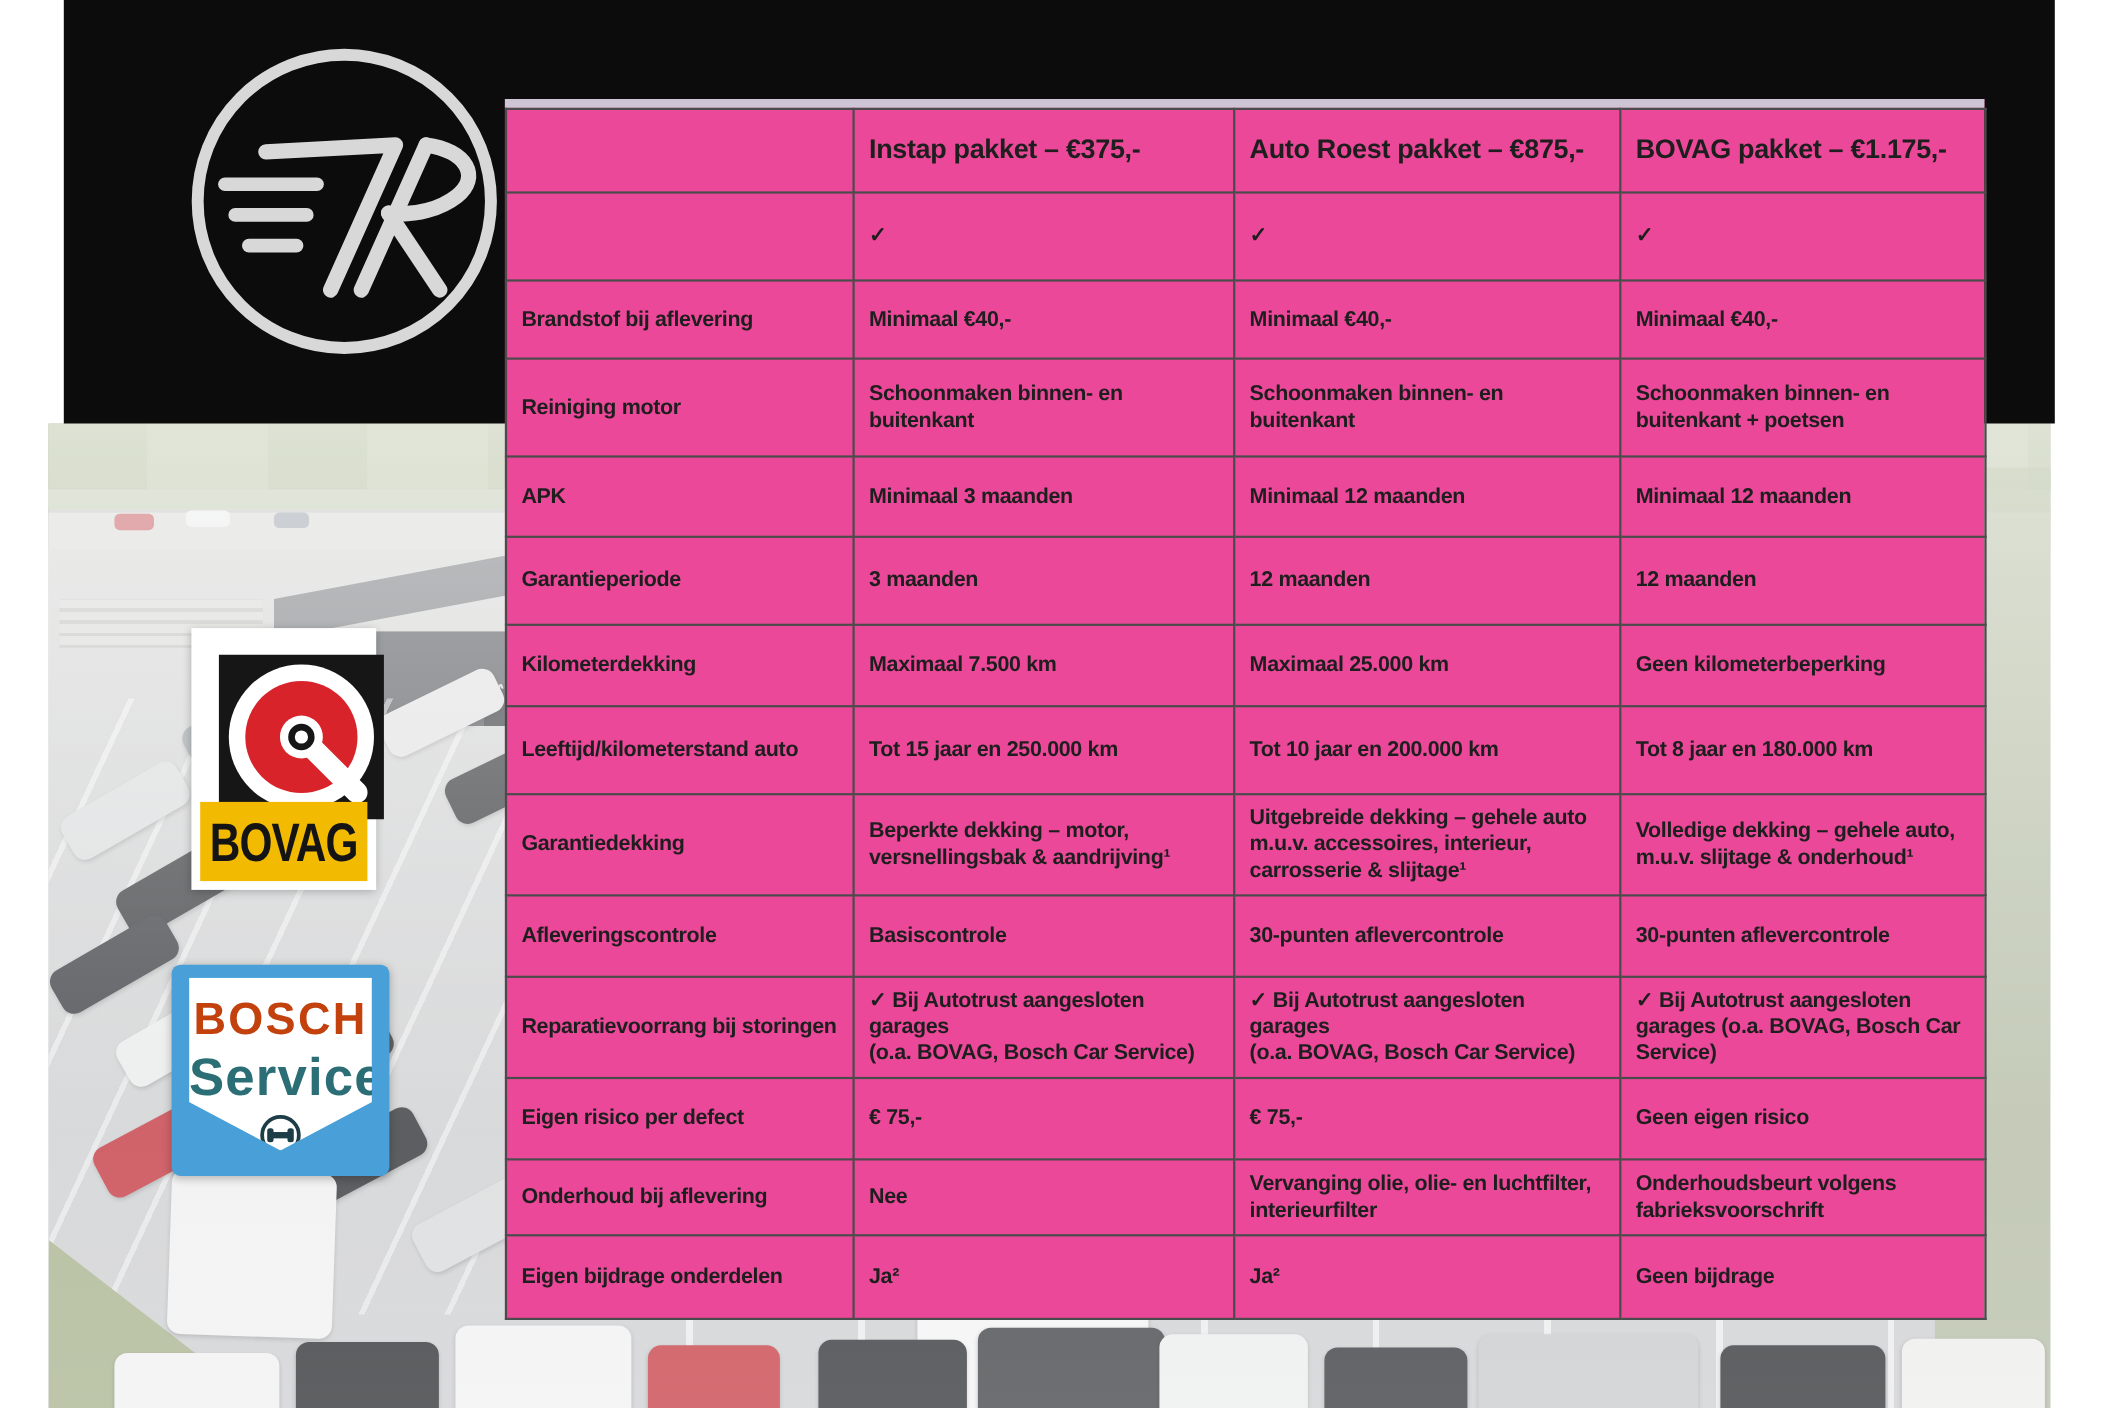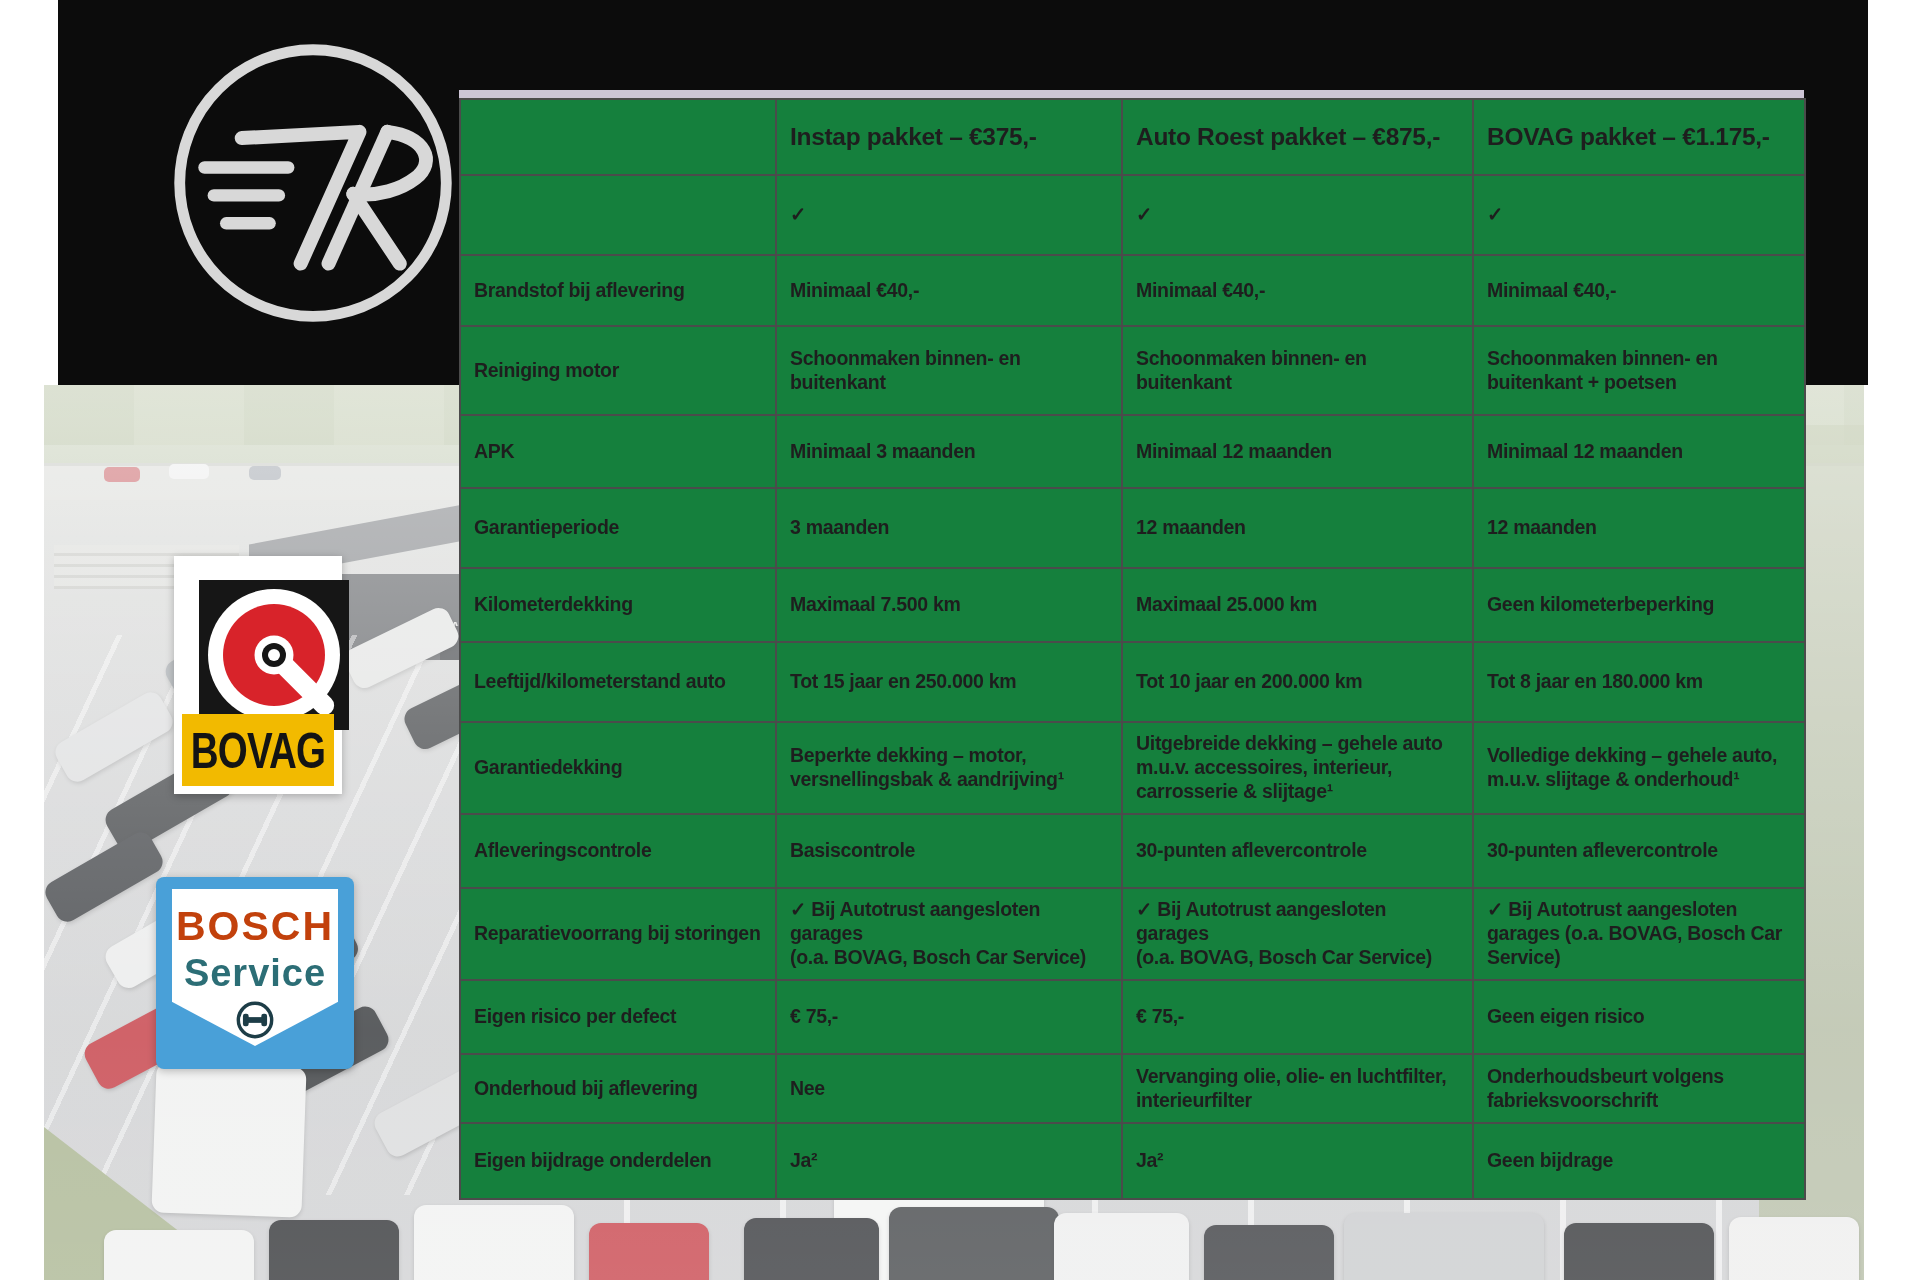--- a/index.html
+++ b/index.html
@@ -36,36 +36,36 @@
   .g1{left:0;top:640px;width:330px;height:255px;clip-path:polygon(0 40%,60% 100%,0 100%);}
   .g2{left:1715px;top:40px;width:105px;height:855px;opacity:.65;}
   .lamp{position:absolute;left:226px;top:560px;width:6px;height:245px;background:#4b4e51;}
   .lamp:before{content:"";position:absolute;left:-7px;top:-6px;width:20px;height:8px;background:#4b4e51;border-radius:3px;}
   .fade{position:absolute;inset:0;background:linear-gradient(180deg,rgba(255,255,255,.55),rgba(255,255,255,.36) 38%,rgba(255,255,255,.22) 72%,rgba(255,255,255,.26));}
 
   
   .rdw{position:absolute;left:55px;top:14px;width:420px;height:130px;}
   .rdw-text{position:absolute;left:172px;top:18px;font-family:"Liberation Serif",serif;
             font-size:74px;color:#161616;letter-spacing:2px;}
-  .bovag{position:absolute;left:130px;top:171px;width:168px;height:238px;background:#ffffff;padding:24px;box-sizing:border-box;
+  .bovag{position:absolute;left:130px;top:186px;width:168px;height:238px;background:#ffffff;padding:24px;box-sizing:border-box;
          box-shadow:0 2px 8px rgba(0,0,0,.25);}
   .bovag-band{position:absolute;left:8px;right:8px;top:158px;bottom:8px;background:#f2ba00;
          display:flex;align-items:center;justify-content:center;}
   .bovag-word{font-size:47px;font-weight:800;color:#141414;letter-spacing:-1px;transform:scale(.82,1.05);white-space:nowrap;}
   .bosch{position:absolute;left:112px;top:492px;width:198px;height:192px;background:#49a0d8;border-radius:8px;
          box-shadow:0 2px 8px rgba(0,0,0,.25);}
   .bosch-white{position:absolute;left:8%;right:8%;top:6%;height:82%;background:#ffffff;
          clip-path:polygon(0 0,100% 0,100% 72%,50% 100%,0 72%);text-align:center;}
   .bosch-line1{margin-top:14px;font-size:41px;font-weight:800;color:#c2410c;letter-spacing:2px;}
-  .bosch-line2{margin-top:2px;font-size:38px;font-weight:bold;color:#2c6e76;letter-spacing:1px;}
+  .bosch-line2{margin-top:2px;font-size:48px;font-weight:bold;color:#2c6e76;letter-spacing:1px;}
   .armature{margin-top:2px;}
 
   
   .table-wrap{position:absolute;left:459px;top:90px;width:1345px;z-index:5;
-        border-top:8px solid #cdc5d6;background:#15803d;}
+        border-top:8px solid #cdc5d6;background:#ec4899;}
   table.pkg{border-collapse:collapse;table-layout:fixed;width:1345px;color:#1e1e1e;}
   table.pkg th,table.pkg td{border:2px solid #4b4b4b;vertical-align:middle;text-align:left;
         padding:6px 12px 6px 13px;white-space:pre-line;overflow:hidden;}
   table.pkg th{font-size:24.5px;font-weight:bold;letter-spacing:-0.3px;white-space:nowrap;}
   table.pkg td{font-size:19.5px;font-weight:bold;letter-spacing:-0.3px;line-height:1.22;}
   .check{font-size:22px;}
 </style>
 </head>
 <body>
 

